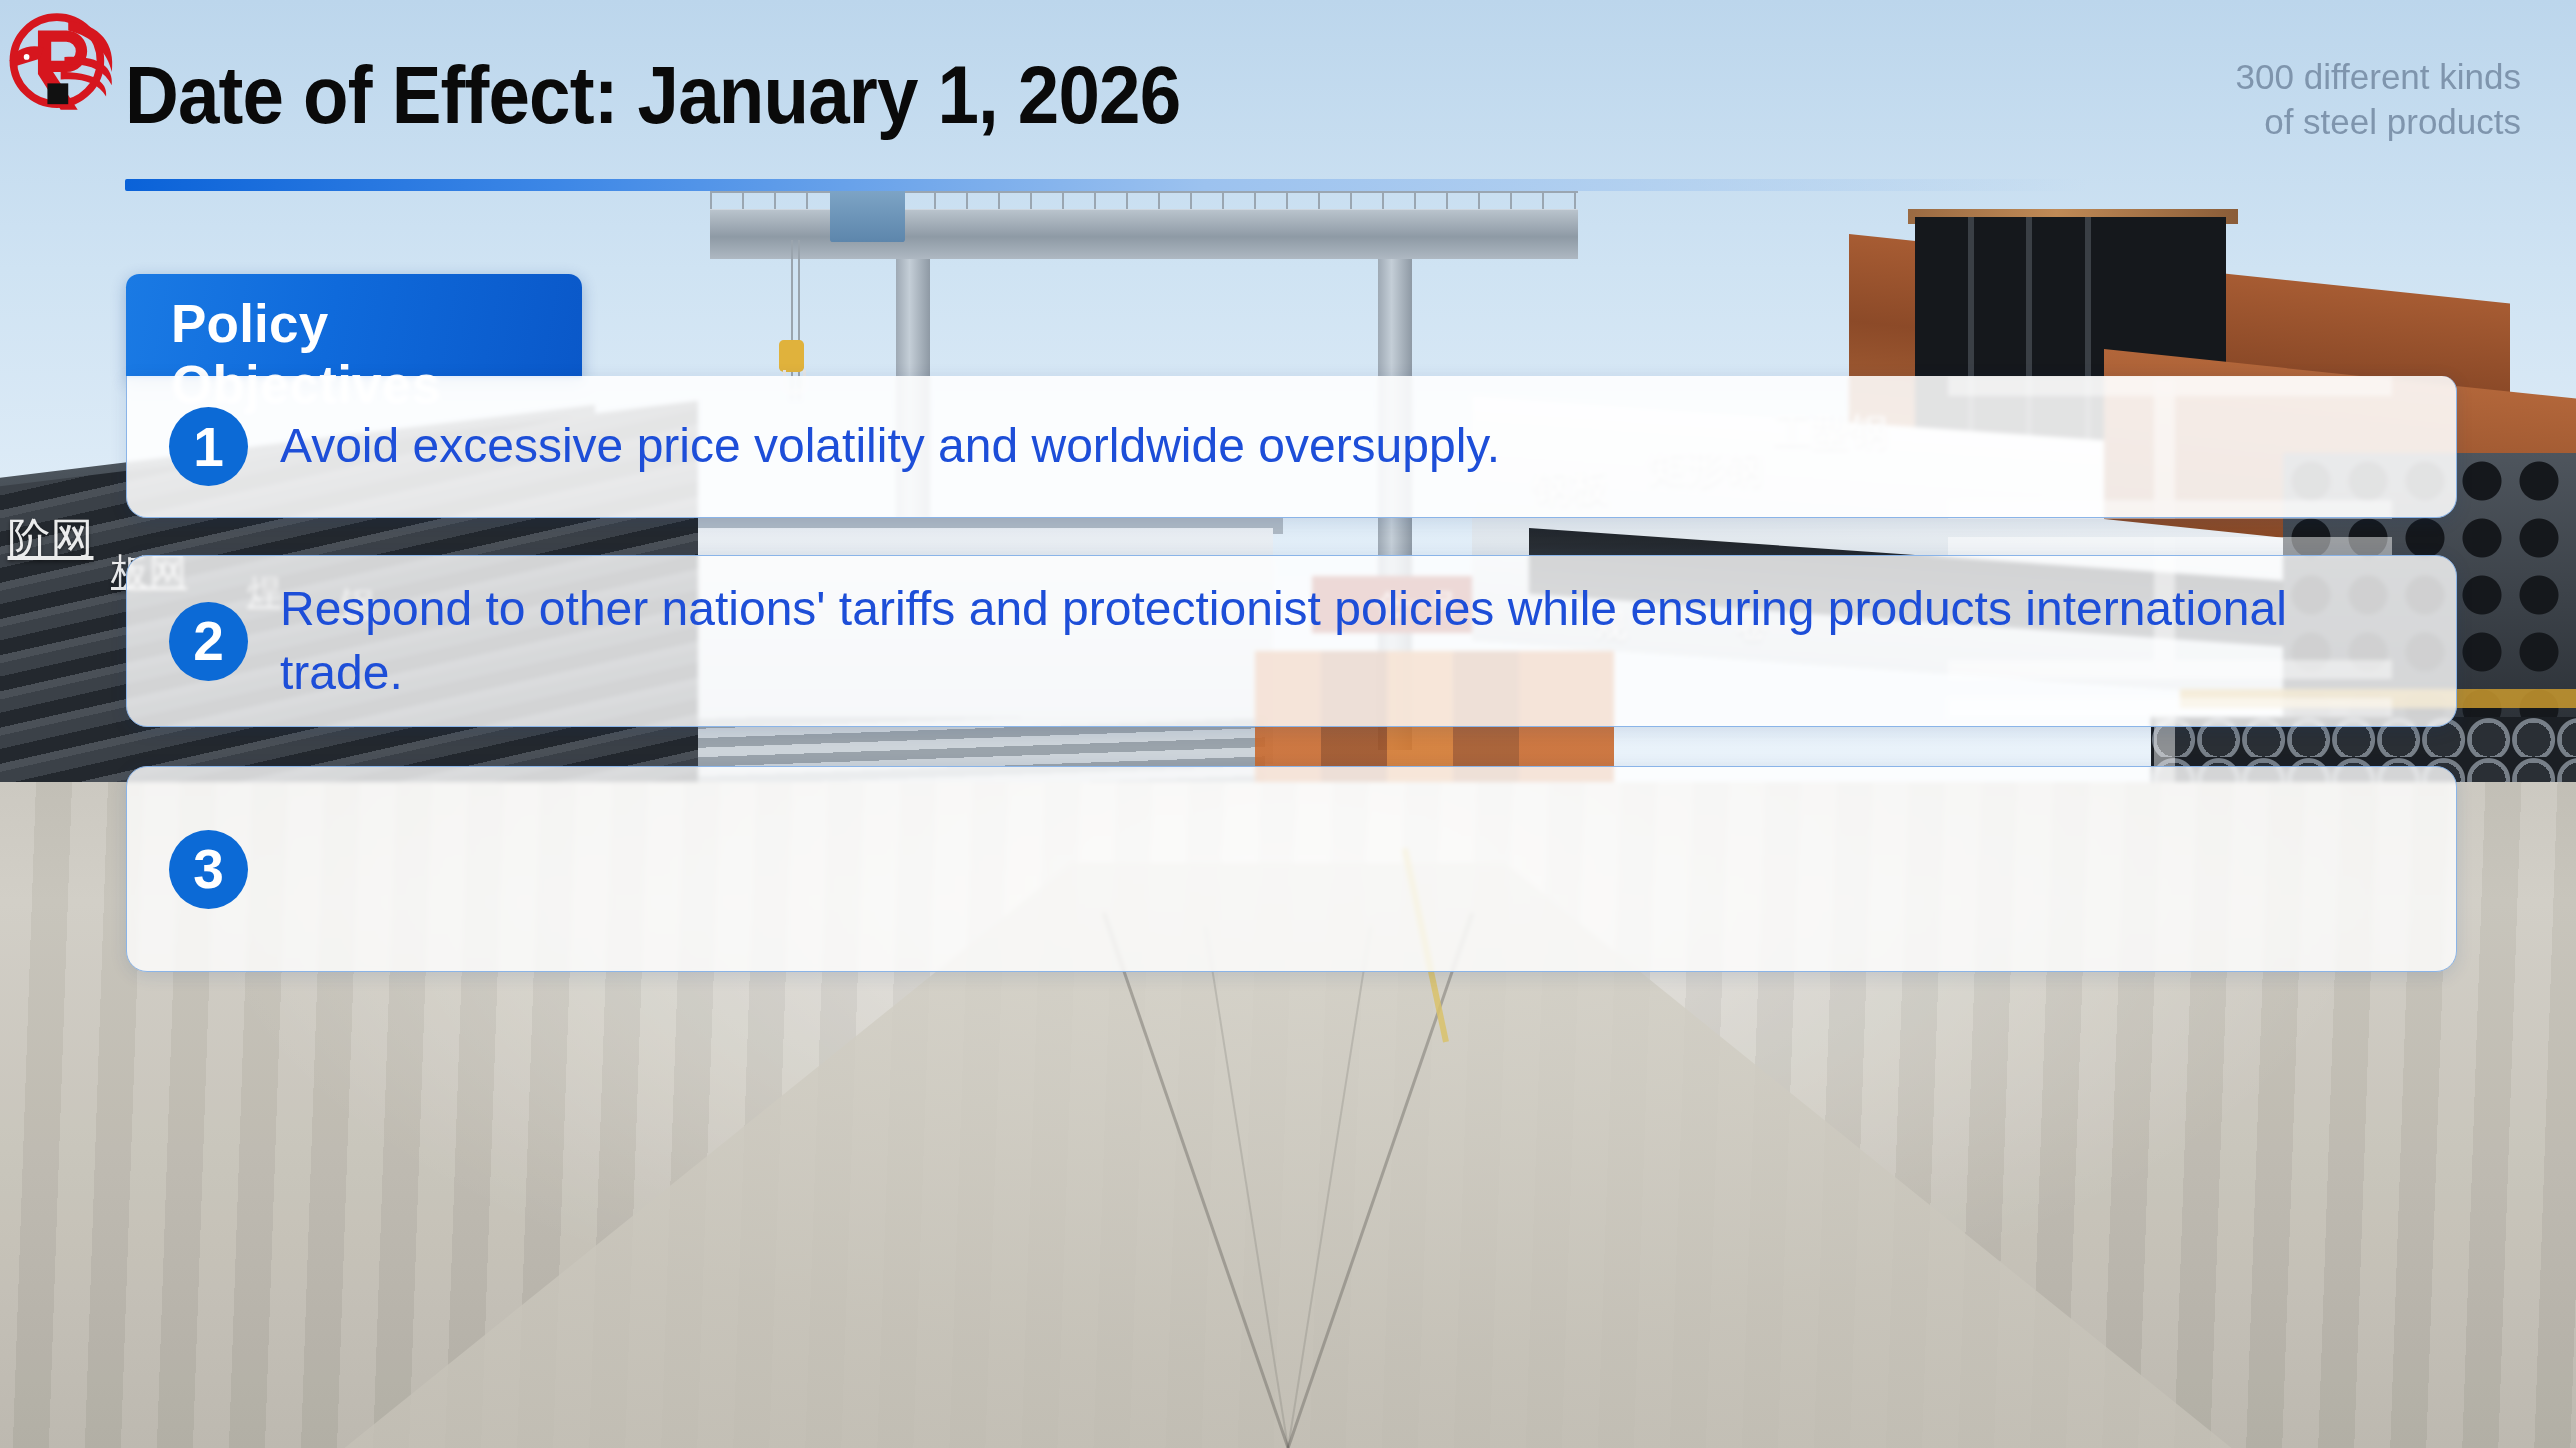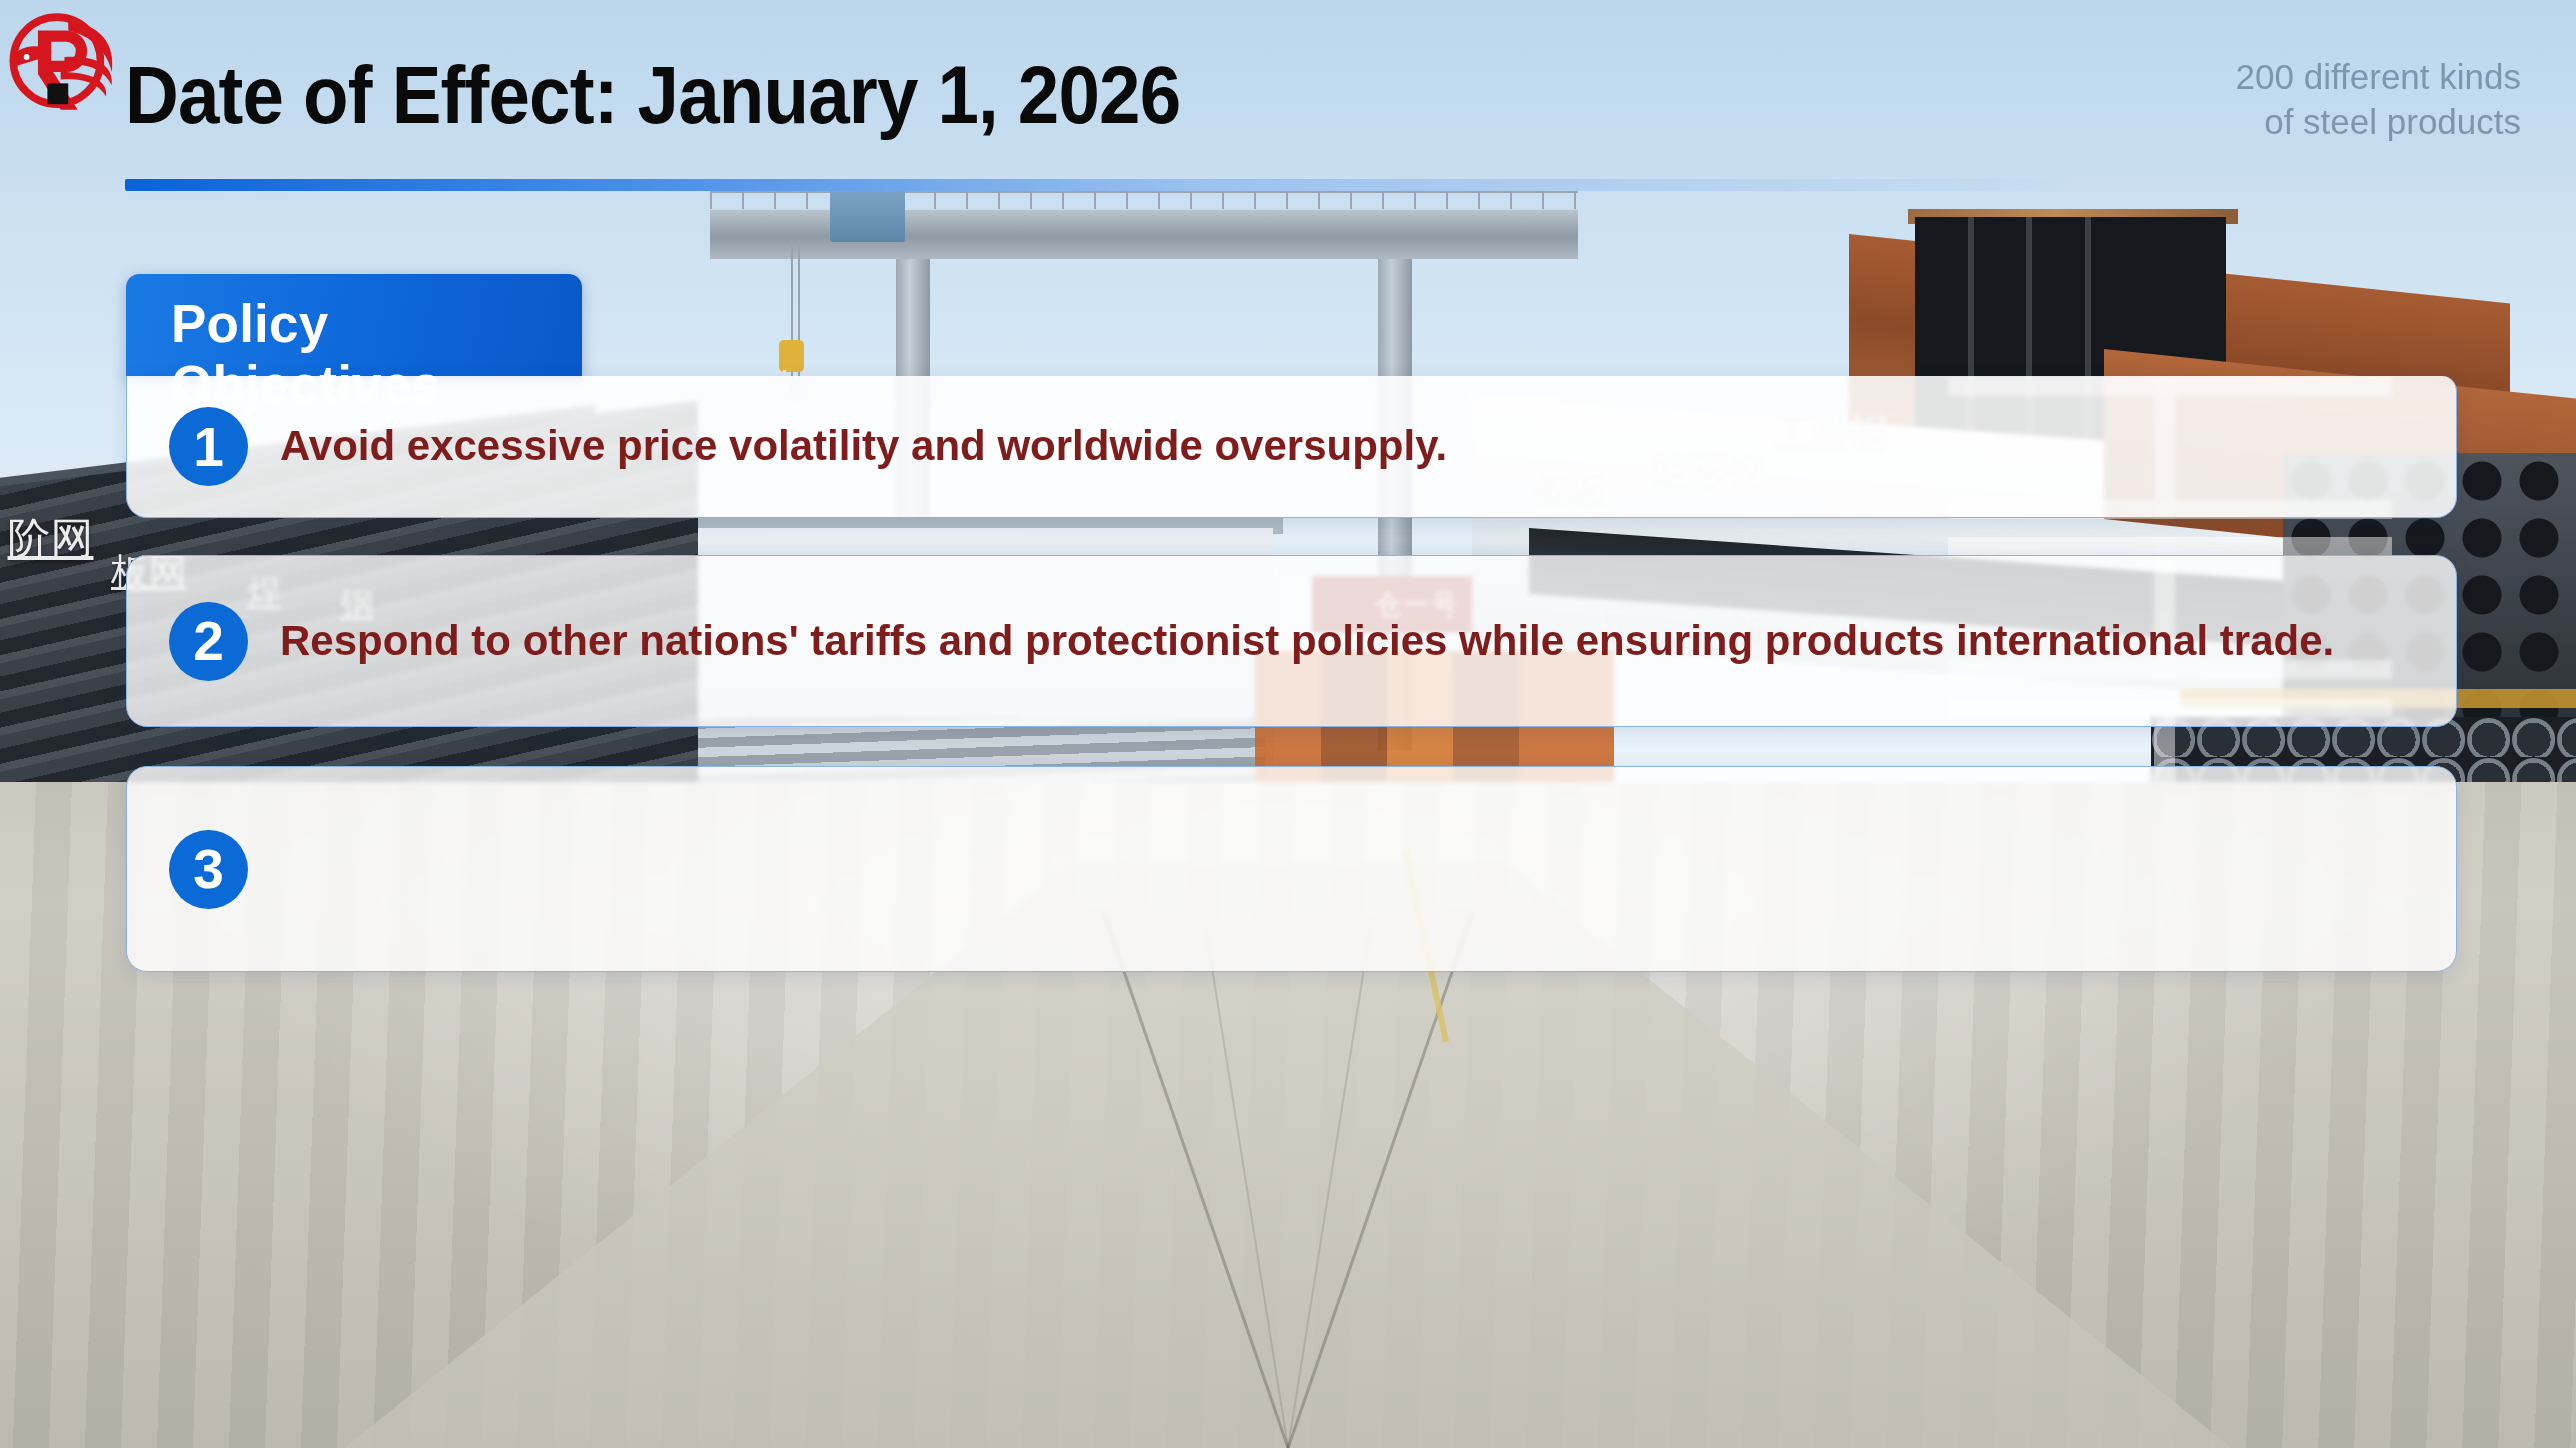--- a/index.html
+++ b/index.html
@@ -254,23 +254,22 @@
   .card.c3{top:766px;height:206px;}
 
   .badge{
     flex:0 0 auto;width:79px;height:79px;border-radius:50%;
     background:#0c6ad6;color:#fff;font-size:55px;font-weight:bold;
     display:flex;align-items:center;justify-content:center;
     margin-right:32px;
   }
   .card.c2 .badge,.card.c3 .badge{align-self:center;}
   .ctext{
-    color:#7f1d1d;font-size:42px;line-height:1.34;
+    color:#1d4ed8;font-size:48px;line-height:1.34;
     font-family:"Liberation Sans",sans-serif;
-    font-weight:bold;
   }
   .card.c1 .ctext{white-space:nowrap;}
 </style>
 </head>
 <body>
 
 <div class="stage">
 
   <div class="photo">
     <div class="sky"></div>
@@ -353,21 +352,21 @@
       <path d="M62 74 C96 74 112 84 110 100 C102 86 86 80 62 82 Z" fill="#d6161e"></path>
       <path d="M8 62 C14 50 28 44 44 48 L40 60 L14 68 Z" fill="#d6161e"></path>
       <circle cx="26" cy="58" r="3" fill="#ffffff"></circle>
       <rect x="48" y="86" width="22" height="22" fill="#111111"></rect>
     </svg>
 
     <div class="title">Date of Effect: January 1, 2026</div>
     <div class="title-rule"></div>
 
     <div class="kicker">
-      <div>200 different kinds</div>
+      <div>300 different kinds</div>
       <div>of steel products</div>
     </div>
 
     <div class="obj-head">
       <span>Policy Objectives</span>
     </div>
 
     <div class="card c1">
       <div class="badge">1</div>
       <div class="ctext">Avoid excessive price volatility and worldwide oversupply.</div>

